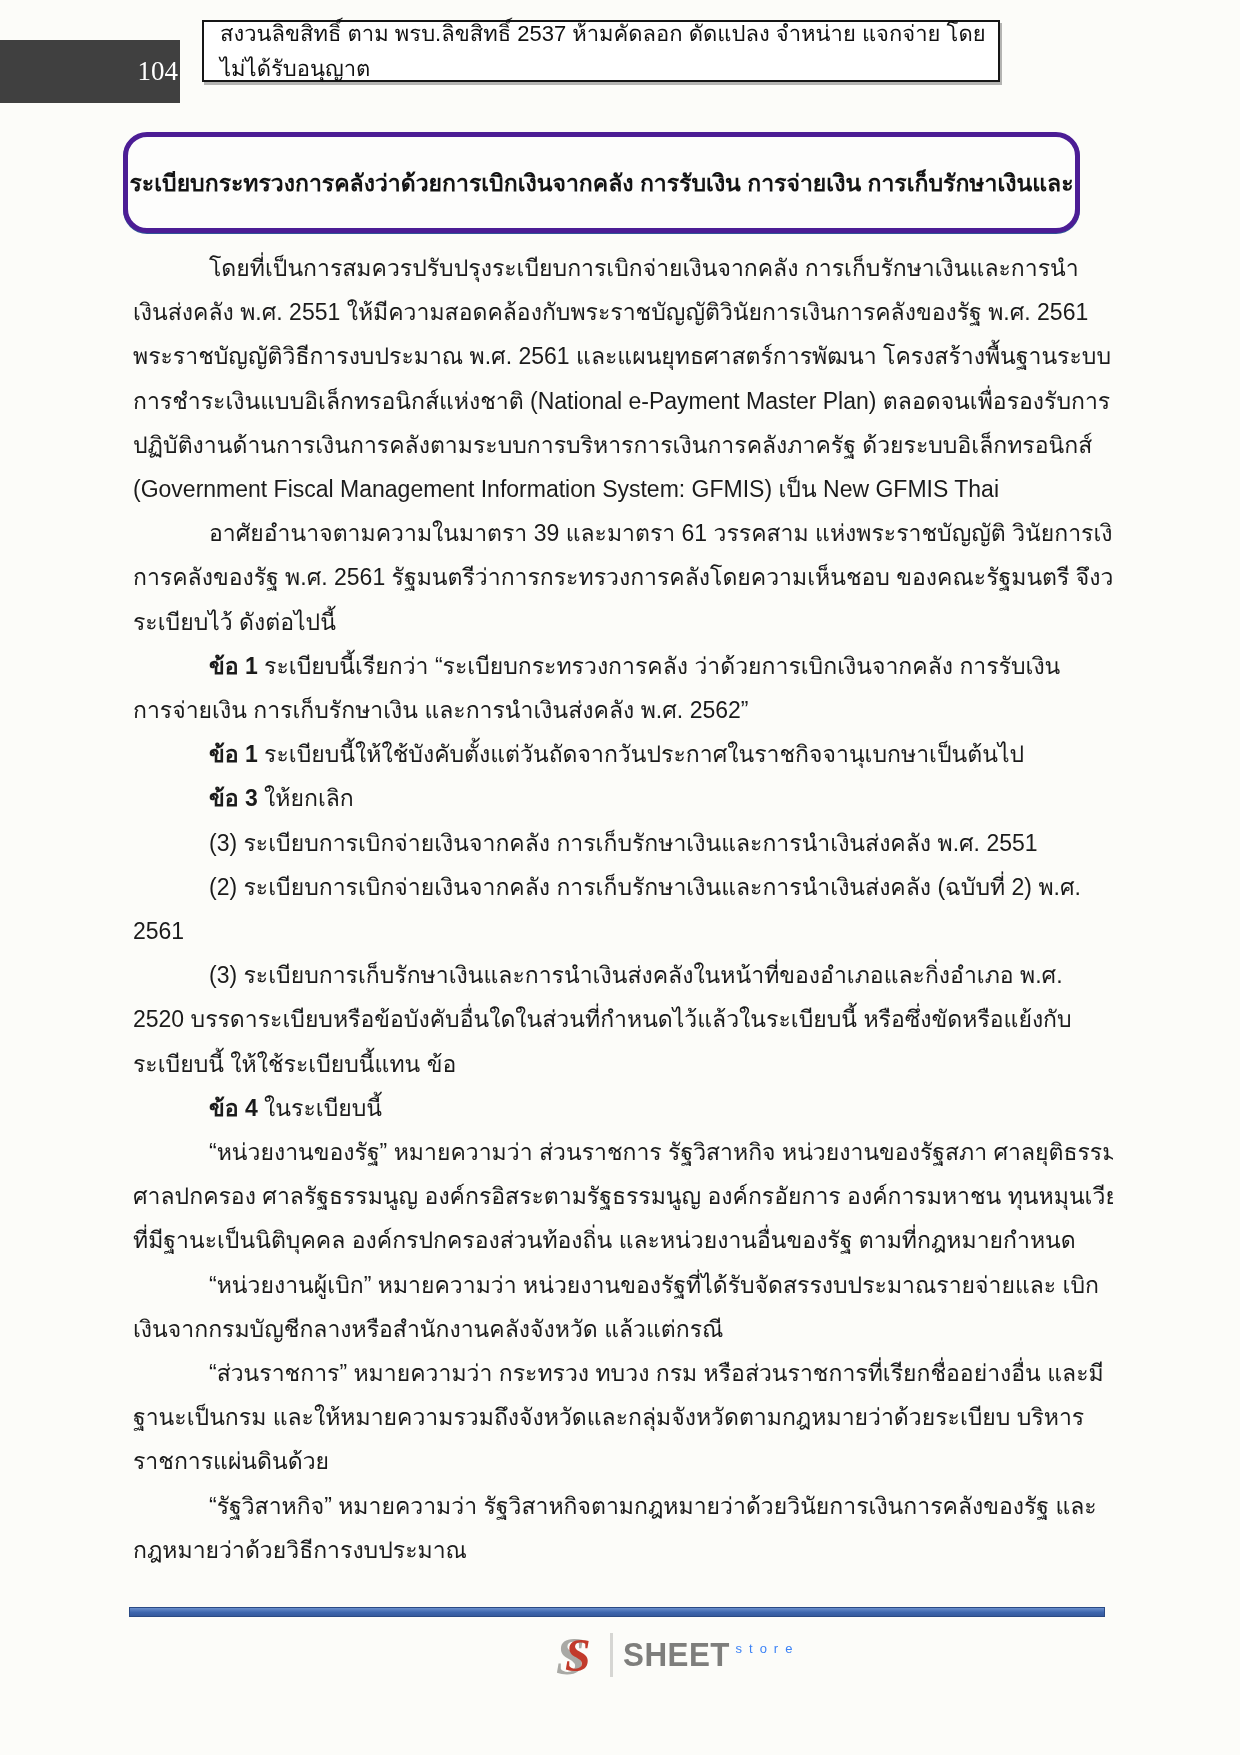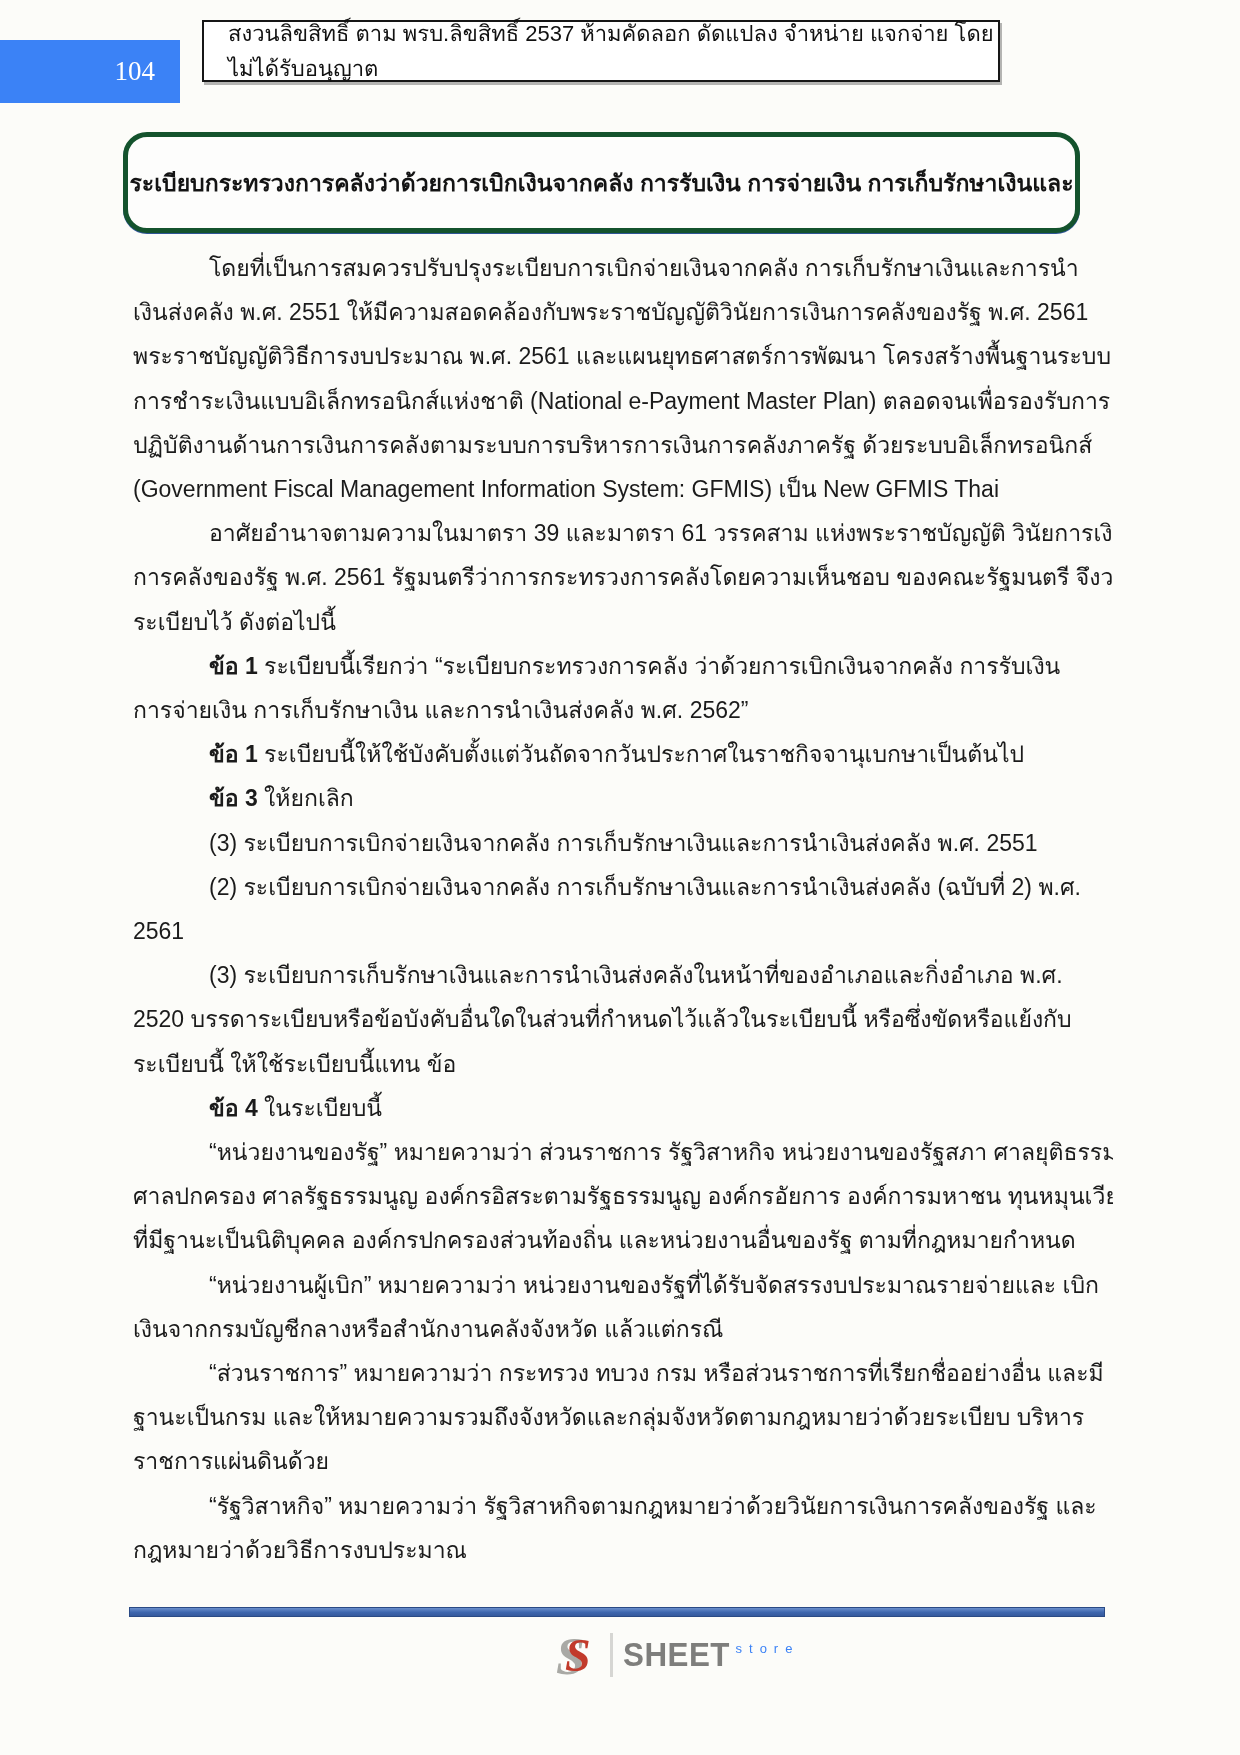--- a/index.html
+++ b/index.html
@@ -13,49 +13,49 @@
     font-family: "Liberation Sans", sans-serif;
     color: #1b1b1b;
     overflow: hidden;
   }
 
   
   .page-num-box {
     position: absolute;
     left: 0; top: 40px;
     width: 180px; height: 63px;
-    background: #3b82f6;
+    background: #404040;
     color: #fff;
     display: flex;
     align-items: center;
     justify-content: flex-end;
-    padding-right: 25px;
+    padding-right: 2px;
     font-family: "Liberation Serif", serif;
     font-size: 27px;
   }
   .copyright-box {
     position: absolute;
     left: 202px; top: 20px;
     width: 798px; height: 62px;
     background: #fff;
     border: 2px solid #161616;
     box-shadow: 2px 3px 0 rgba(120,120,120,0.55);
     display: flex;
     align-items: center;
-    padding-left: 24px;
+    padding-left: 16px;
     font-size: 22px;
     color: #111;
   }
 
   
   .title-box {
     position: absolute;
     left: 123px; top: 132px;
     width: 957px; height: 101px;
-    border: 5px solid #14532d;
+    border: 5px solid #4c1d95;
     border-radius: 24px;
     background: #fdfdfc;
     box-shadow: 0 1px 0 #2f5597;
     display: flex;
     flex-direction: column;
     align-items: center;
     justify-content: center;
     gap: 8px;
     text-align: center;
     font-weight: bold;

